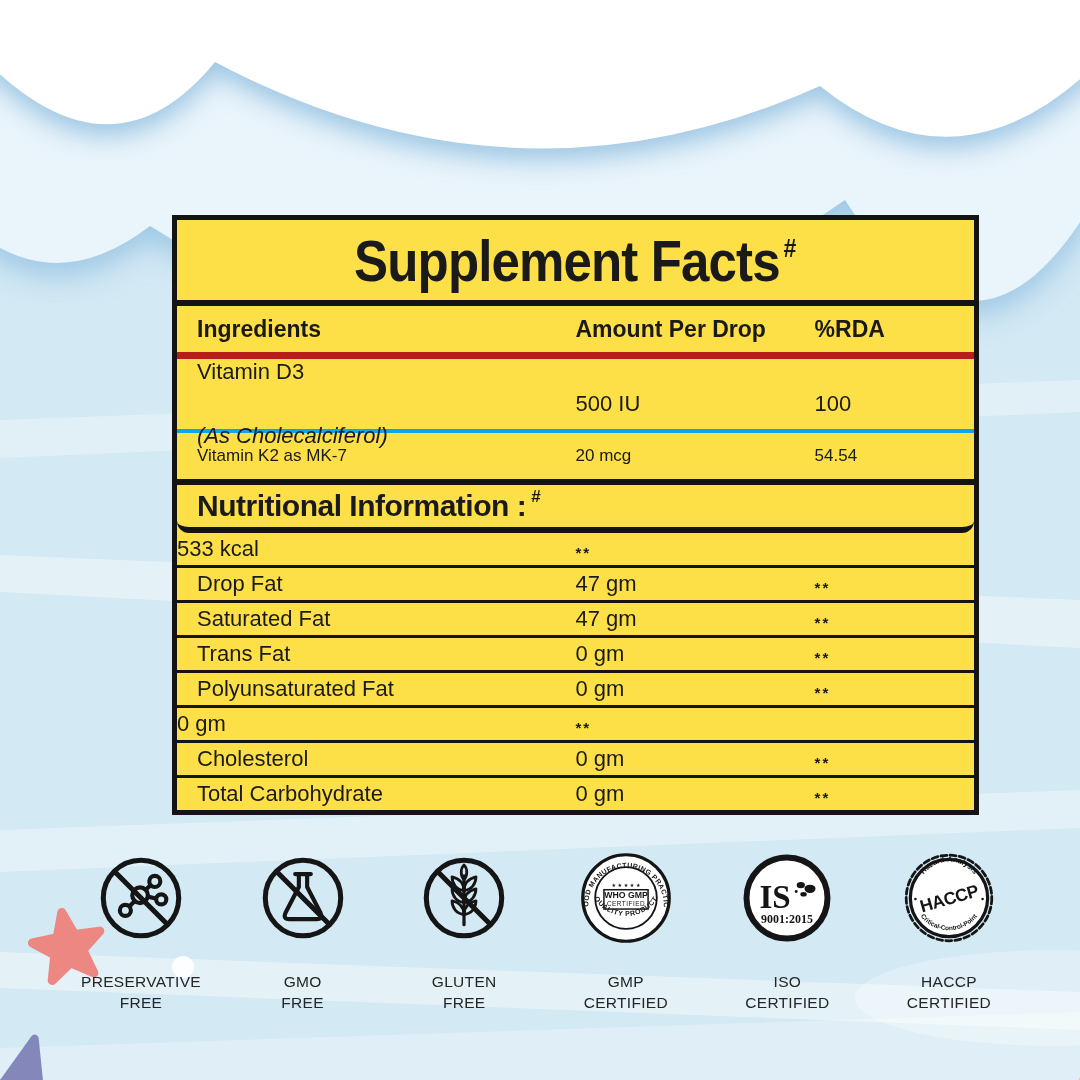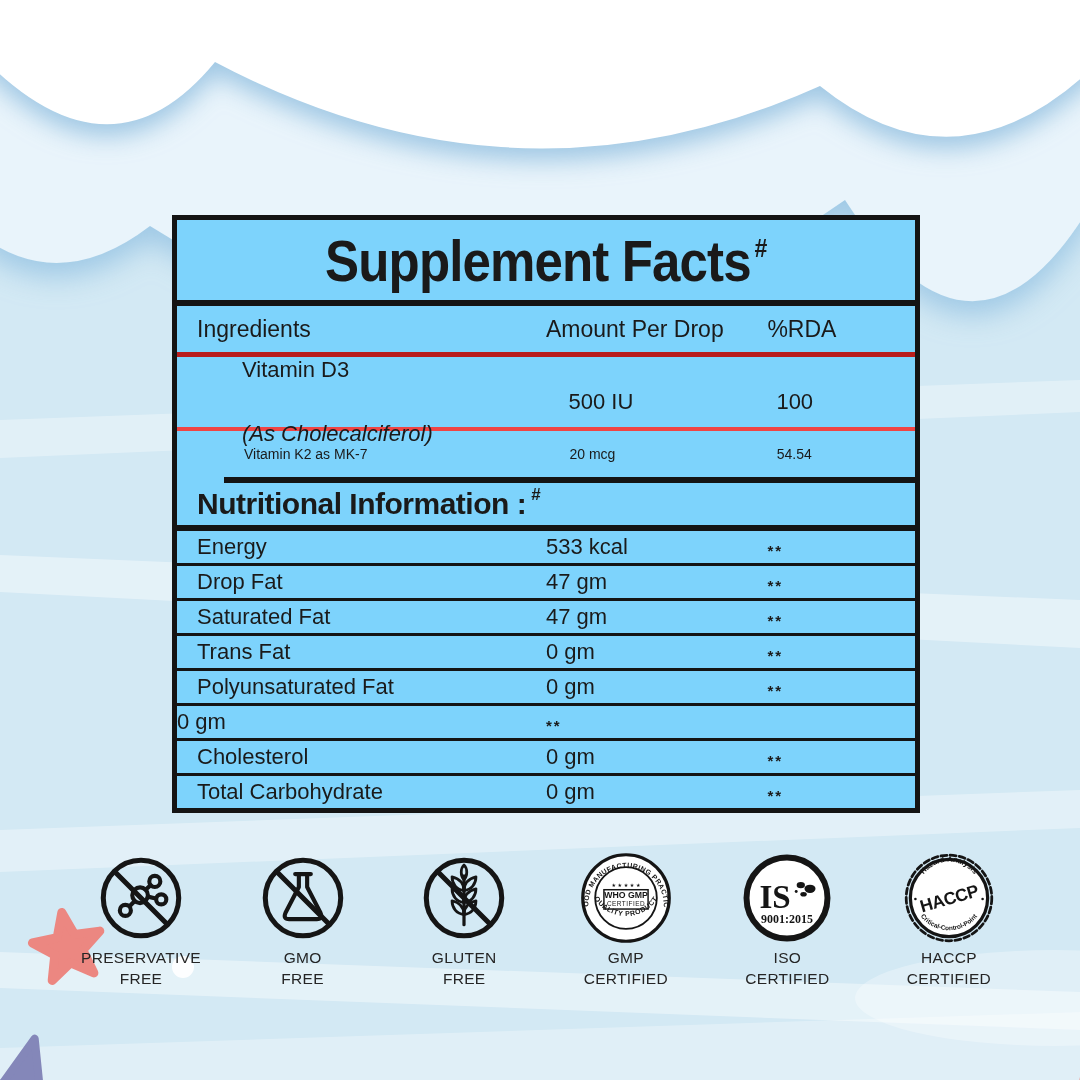--- a/index.html
+++ b/index.html
@@ -5,59 +5,59 @@
   html,body{margin:0;padding:0;}
   body{
     position:relative;width:1080px;height:1080px;overflow:hidden;
     background:#d3e9f4;
     font-family:"Liberation Sans",sans-serif;color:#1a1a1a;
   }
   #bg-svg{position:absolute;left:0;top:0;width:1080px;height:1080px;}
 
   
   .facts-panel{
-    position:absolute;left:172px;top:215px;width:748px;
-    background:#7dd3fc;border:5px solid #141414;box-sizing:border-box;
+    position:absolute;left:172px;top:215px;width:807px;
+    background:#fde047;border:5px solid #141414;box-sizing:border-box;
   }
   .title-row{
     height:80px;display:flex;align-items:center;justify-content:center;
     border-bottom:6px solid #141414;
   }
   .title-inner{display:inline-block;transform:scaleX(.88);white-space:nowrap;}
   .title-text{font-size:58px;font-weight:bold;letter-spacing:-1px;}
   .title-sup{font-size:26px;font-weight:bold;font-style:italic;vertical-align:24px;margin-left:4px;}
 
   .grid-row{display:grid;grid-template-columns:50% 30% 20%;align-items:center;}
-  .header-row{height:46px;border-bottom:5px solid #b91c1c;font-weight:normal;font-size:23px;}
+  .header-row{height:46px;border-bottom:7px solid #b91c1c;font-weight:bold;font-size:23px;}
   .cname{padding-left:20px;text-align:left;}
   .cval{text-align:left;}
 
-  .ing-row1{height:70px;border-bottom:4px solid #ef4444;font-size:22px;padding-left:45px;}
-  .ing-row2{height:46px;border-bottom:6px solid #141414;font-size:14px;margin-left:47px;}
+  .ing-row1{height:70px;border-bottom:4px solid #0ea5e9;font-size:22px;}
+  .ing-row2{height:46px;border-bottom:6px solid #141414;font-size:17px;}
   .ing-sub{font-style:italic;display:block;margin-top:38px;}
 
   .section-row{
     height:42px;display:flex;align-items:center;
     border-bottom:6px solid #141414;padding-left:20px;
-    font-size:30px;font-weight:bold;letter-spacing:-.5px;
+    font-size:30px;font-weight:bold;letter-spacing:-.5px;border-radius:12px;
   }
   .section-sup{font-size:17px;font-weight:bold;vertical-align:12px;margin-left:5px;position:relative;top:-9px;}
 
   .nrow{height:32px;font-size:22px;}
   .nrow + .nrow{border-top:3px solid #141414;}
   .rda-note{font-size:15px;font-weight:bold;letter-spacing:2px;position:relative;top:3px;}
 
   
   .badges{
     position:absolute;left:62px;top:852px;width:966px;
     display:flex;justify-content:space-between;
   }
   .badge{width:158px;text-align:center;}
   .badge svg{display:block;margin:0 auto;}
-  .badge-label{margin-top:4px;font-size:15.5px;line-height:1.35;color:#252525;letter-spacing:.3px;}
+  .badge-label{margin-top:28px;font-size:15.5px;line-height:1.35;color:#252525;letter-spacing:.3px;}
 </style>
 </head>
 <body>
 
 <svg id="bg-svg" viewBox="0 0 1080 1080" aria-hidden="true">
   <rect x="0" y="0" width="1080" height="1080" fill="#d3e9f4"></rect>
 
   <path d="M -20,235 Q 60,295 150,226 Q 497,447 845,200 Q 990,425 1120,150 L 1120,-20 L -20,-20 Z" fill="#e9f4fb" style="filter: drop-shadow(0 14px 14px rgba(125,180,220,.6));"></path>
 
   <path d="M -20,55 Q 110,190 215,62 Q 517,222 820,86 Q 970,207 1120,40 L 1120,-20 L -20,-20 Z" fill="#ffffff" style="filter: drop-shadow(0 12px 12px rgba(120,175,215,.65));"></path>
@@ -105,21 +105,20 @@
     <span class="cval">20 mcg</span>
     <span class="cval">54.54</span>
   </div>
 
   <div class="section-row">
     <span>Nutritional Information :</span>
     <span class="section-sup">#</span>
   </div>
 
   <div class="grid-row nrow">
-    <span class="cname">Energy</span>
     <span class="cval">533 kcal</span>
     <span class="cval rda-note">**</span>
   </div>
   <div class="grid-row nrow">
     <span class="cname">Drop Fat</span>
     <span class="cval">47 gm</span>
     <span class="cval rda-note">**</span>
   </div>
   <div class="grid-row nrow">
     <span class="cname">Saturated Fat</span>

